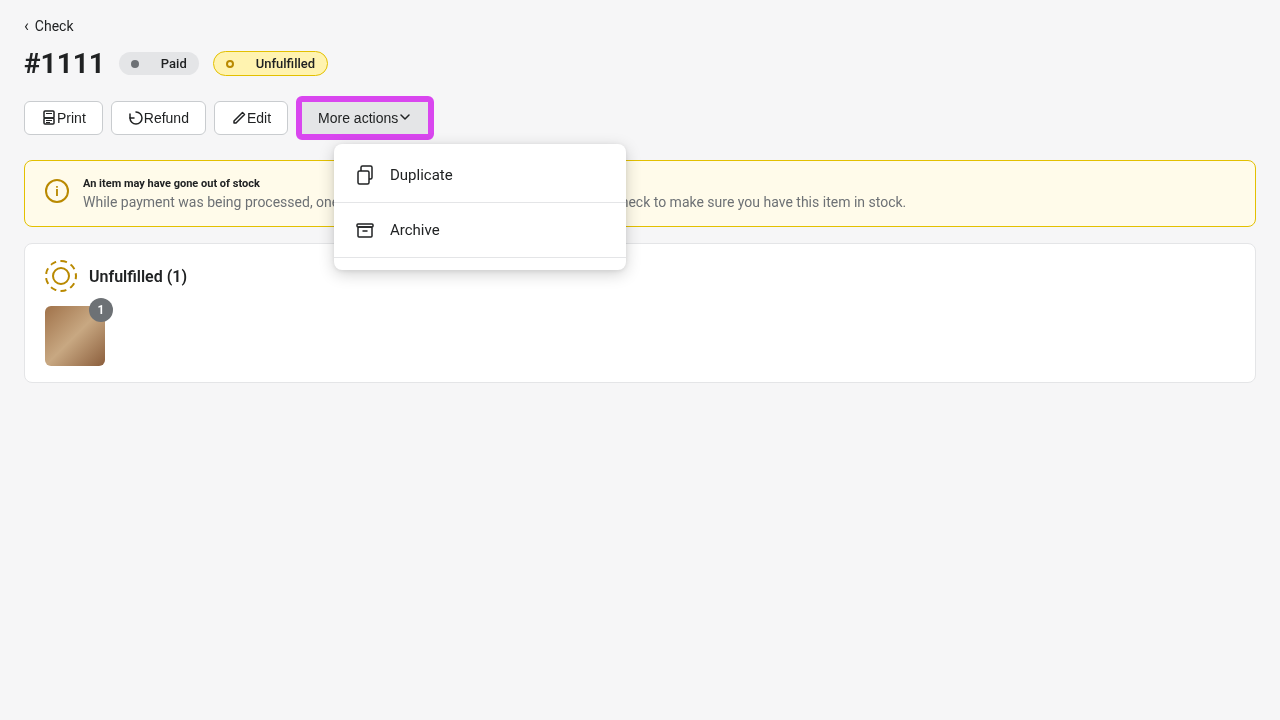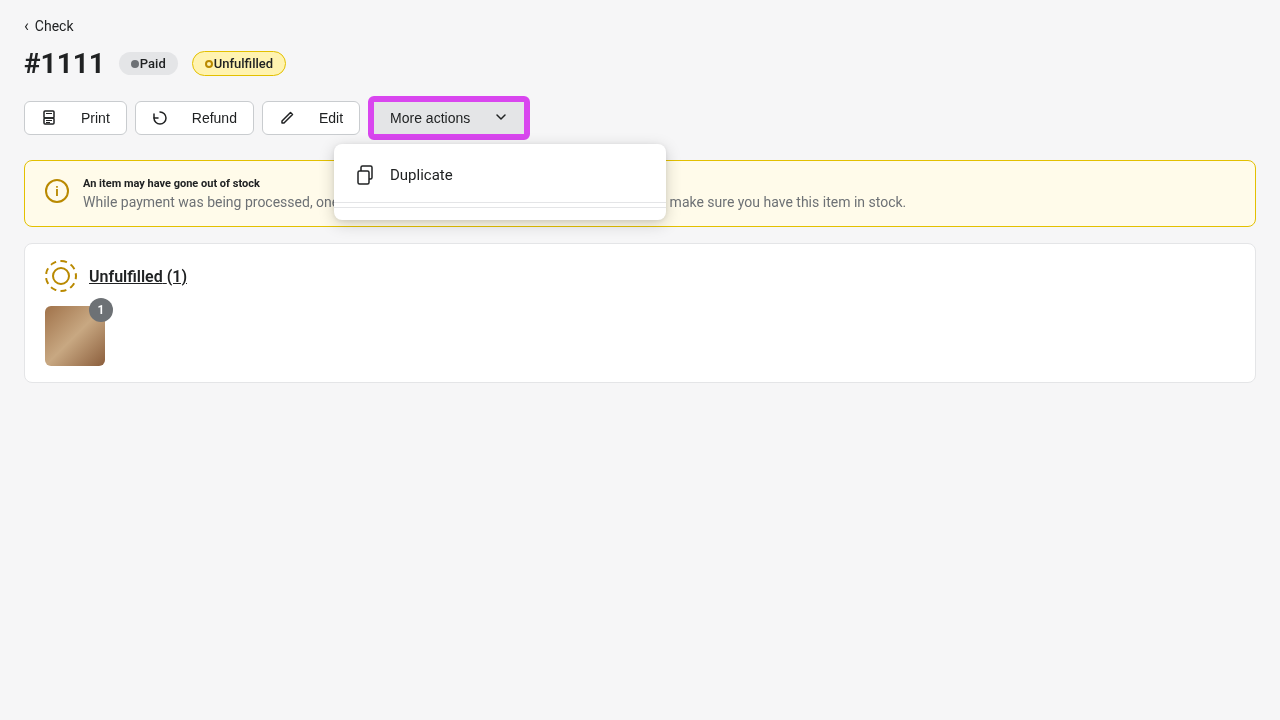--- a/index.html
+++ b/index.html
@@ -46,21 +46,21 @@
       font-weight: 700;
       color: #202223;
     }
     .order-meta {
       font-size: 14px;
       color: #6d7175;
     }
     .badge {
       display: inline-flex;
       align-items: center;
-      gap: 1px;
+      gap: 22px;
       padding: 4px 12px;
       border-radius: 20px;
       font-size: 13px;
       font-weight: 500;
     }
     .badge-paid {
       background: #e4e5e7;
       color: #202223;
     }
     .badge-paid-dot {
@@ -86,21 +86,21 @@
     .action-bar {
       display: flex;
       align-items: center;
       gap: 8px;
       margin-bottom: 0;
       position: relative;
     }
     .action-btn {
       display: inline-flex;
       align-items: flex-start;
-      gap: 24px;
+      gap: 0;
       padding: 8px 16px;
       border: 1px solid #c9cccf;
       border-radius: 6px;
       background: #fff;
       font-size: 14px;
       cursor: pointer;
       color: #202223;
     }
     .more-actions-btn {
       background: #e4e5e7;
@@ -109,21 +109,21 @@
     }
 
     
     .dropdown-menu {
       position: absolute;
       top: calc(100% + 4px);
       left: 310px;
       background: #fff;
       border-radius: 8px;
       box-shadow: 0 4px 16px rgba(0,0,0,0.18), 0 1px 4px rgba(0,0,0,0.08);
-      width: 332px;
+      width: 292px;
       z-index: 100;
       padding: 8px 0;
     }
     .dropdown-item {
       display: flex;
       align-items: center;
       gap: 14px;
       padding: 12px 20px;
       font-size: 15px;
       cursor: pointer;
@@ -178,21 +178,20 @@
       color: #6d7175;
     }
 
     
     .section-card {
       margin-top: 16px;
       background: #fff;
       border-radius: 8px;
       border: 1px solid #e4e5e7;
       padding: 16px 20px;
-      text-decoration: underline;
     }
     .section-header {
       display: flex;
       align-items: center;
       gap: 12px;
       margin-bottom: 14px;
     }
     .unfulfilled-circle {
       width: 32px;
       height: 32px;
@@ -334,20 +333,30 @@
             <rect x="6" y="1" width="11" height="13" rx="1.5" stroke="#202223" stroke-width="1.5" fill="none"></rect>
             <rect x="3" y="6" width="11" height="13" rx="1.5" stroke="#202223" stroke-width="1.5" fill="white"></rect>
           </svg>
         </span>
         <span>Duplicate</span>
       </div>
 
 
       <div class="dropdown-divider"></div>
 
+      <div class="dropdown-item">
+        <span class="icon-box">
+          <svg width="20" height="20" viewBox="0 0 20 20" fill="none">
+            <rect x="2" y="4" width="16" height="3" rx="1" stroke="#202223" stroke-width="1.5" fill="none"></rect>
+            <rect x="3" y="7" width="14" height="10" rx="1" stroke="#202223" stroke-width="1.5" fill="none"></rect>
+            <path d="M8 11H12" stroke="#202223" stroke-width="1.5" stroke-linecap="round"></path>
+          </svg>
+        </span>
+        <span>Archive</span>
+      </div>
 
       <div class="dropdown-divider"></div>
 
 
 
     </div>
   </div>
 
   <div class="alert-banner">
     <div class="alert-icon">i</div>

